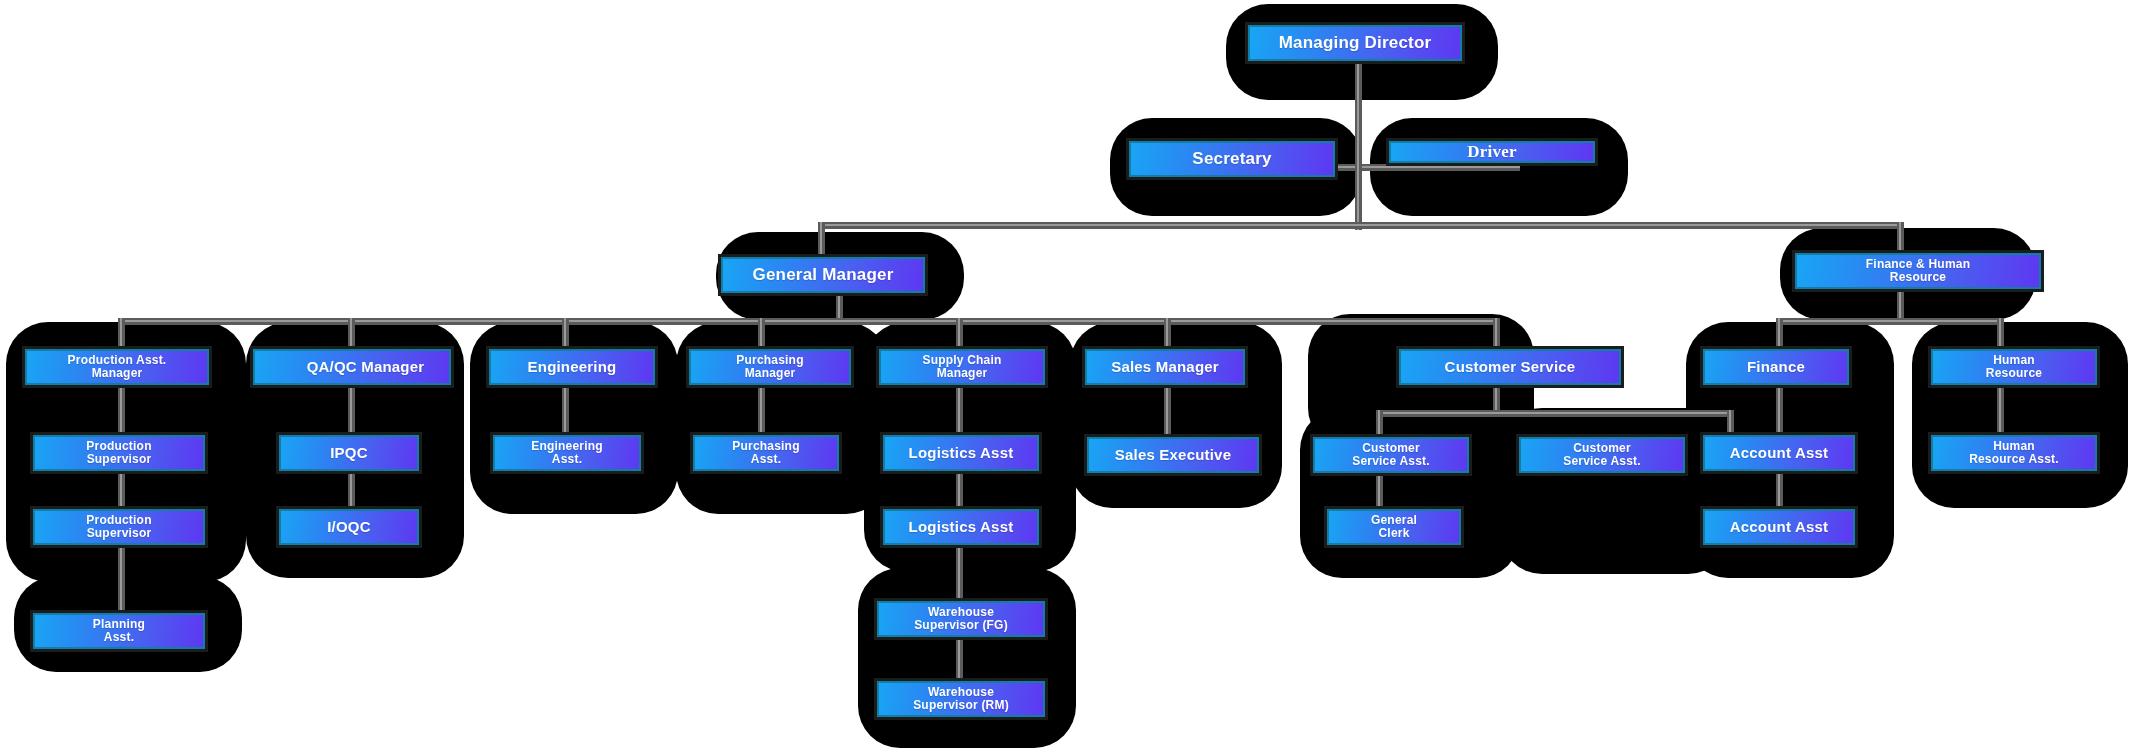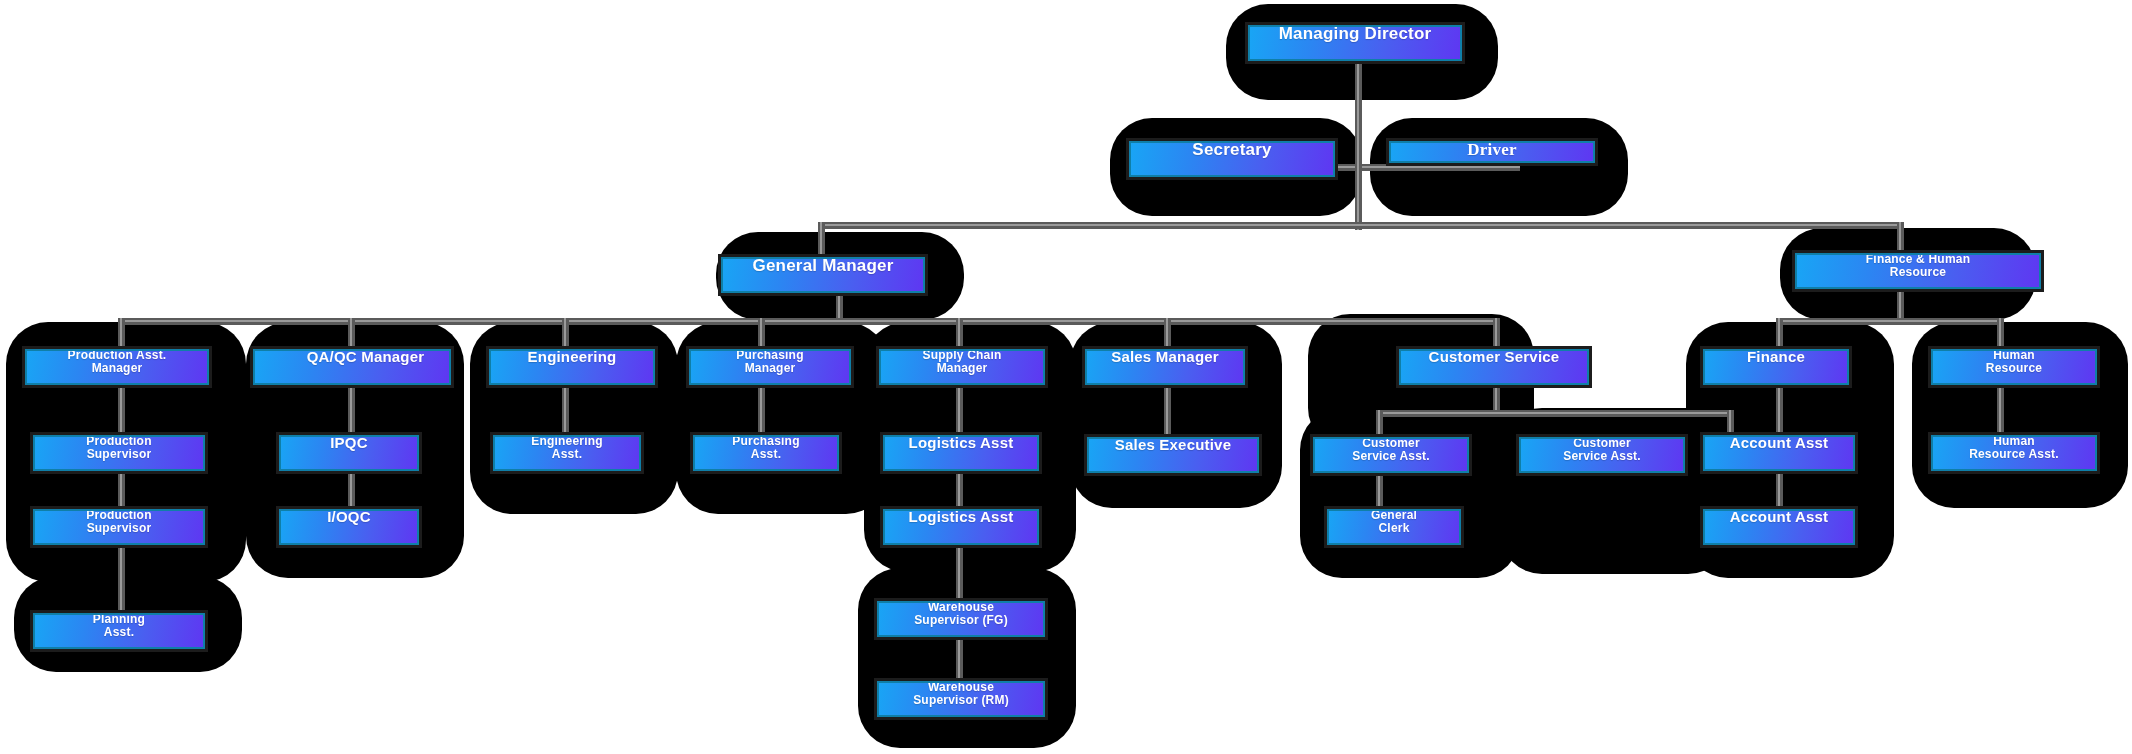--- a/index.html
+++ b/index.html
@@ -41,21 +41,21 @@
   
   .node{
     position:absolute;
     z-index:4;
     box-sizing:border-box;
     background:linear-gradient(100deg,#18a6f5 0%,#2b86f2 30%,#4a5ef0 65%,#5f36f2 100%);
     border:3px solid #1c1c1c;
     outline:2px solid #0f7fa8;
     outline-offset:-5px;
     display:flex;
-    align-items:flex-start;
+    align-items:center;
     justify-content:center;
     text-align:center;
     color:#ffffff;
     font-weight:bold;
     letter-spacing:.2px;
     line-height:1.08;
     padding:0 6px;
     text-shadow:0 1px 1px rgba(0,0,0,.18);
   }
   .node.big{font-size:17px;}
@@ -174,21 +174,21 @@
     <span>Purchasing
 Manager</span>
   </div>
   <div class="node sm" style="left:876px;top:346px;width:172px;height:42px;">
     <span>Supply Chain
 Manager</span>
   </div>
   <div class="node mid" style="left:1082px;top:346px;width:166px;height:42px;">
     <span>Sales Manager</span>
   </div>
-  <div class="node mid" style="left:1396px;top:346px;width:196px;height:42px;">
+  <div class="node mid" style="left:1396px;top:346px;width:228px;height:42px;">
     <span>Customer Service</span>
   </div>
   <div class="node mid" style="left:1700px;top:346px;width:152px;height:42px;">
     <span>Finance</span>
   </div>
   <div class="node sm" style="left:1928px;top:346px;width:172px;height:42px;">
     <span>Human
 Resource</span>
   </div>
 

